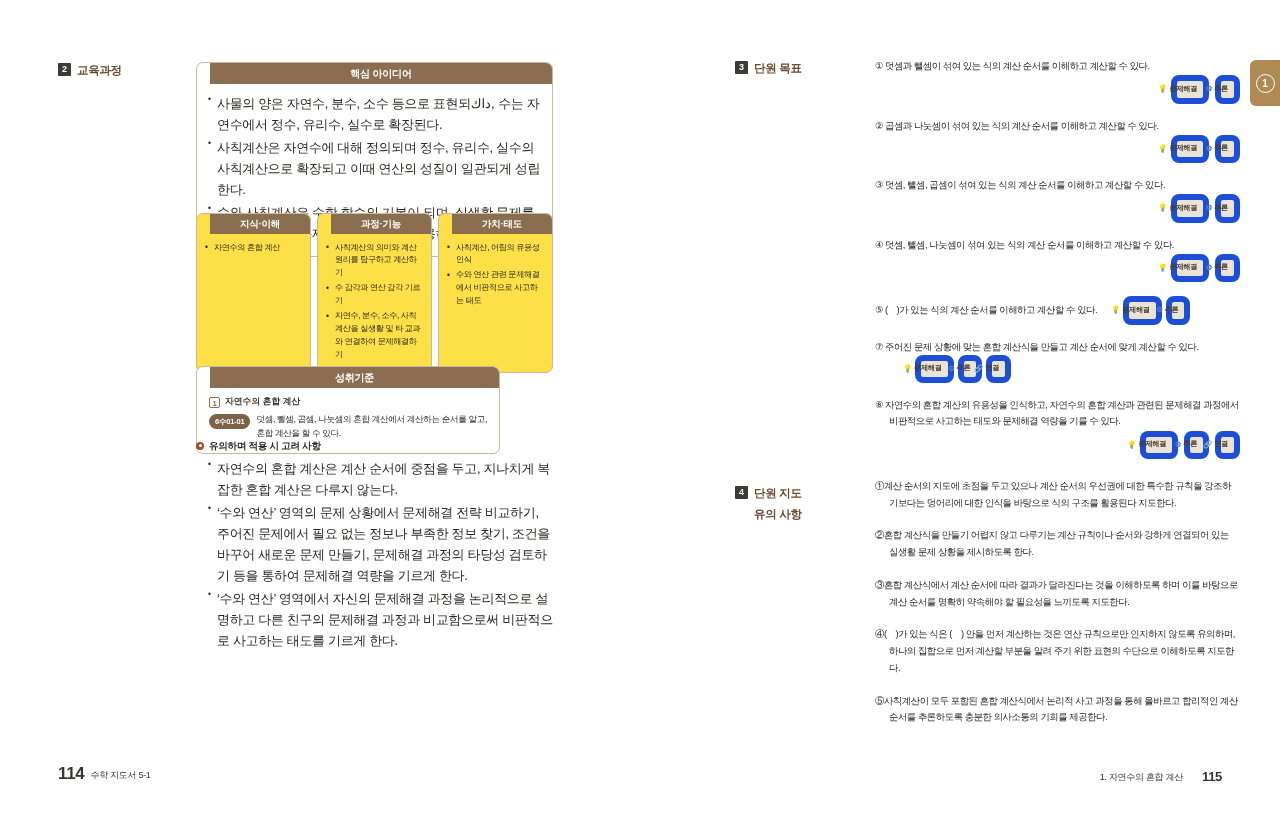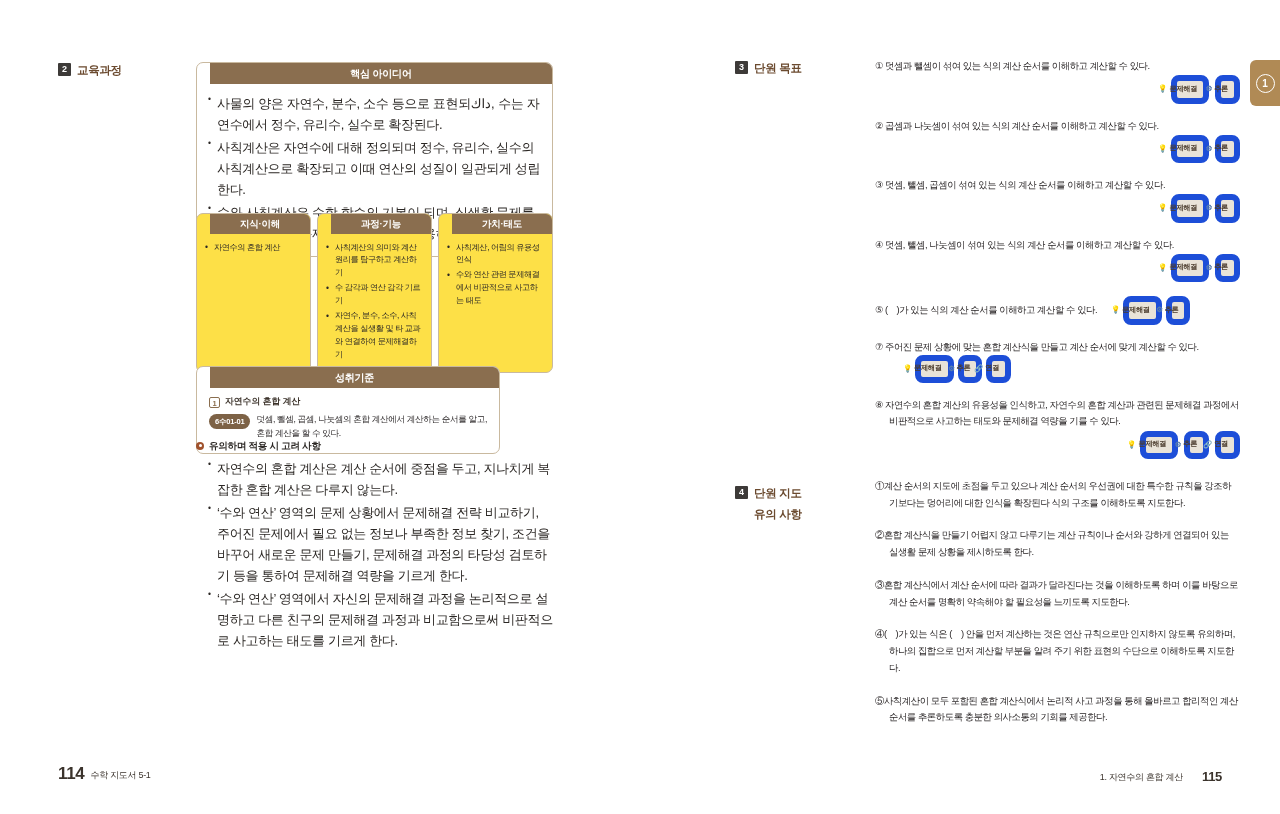--- a/index.html
+++ b/index.html
@@ -446,21 +446,21 @@
       </div>
     </div>
 
     <div class="section-head" style="left:735px; top:483px;">
       <span class="sec-num">4</span><span class="sec-title">단원 지도</span>
       <div style="margin-left:19px; margin-top:3px;"><span class="sec-title">유의 사항</span></div>
     </div>
 
     <div class="guide-list">
       <div class="guide-item hang">
-        <span class="num">①</span><span>계산 순서의 지도에 초점을 두고 있으나 계산 순서의 우선권에 대한 특수한 규칙을 강조하기보다는 덩어리에 대한 인식을 확장된다 식의 구조를 이해하도록 지도한다.</span>
+        <span class="num">①</span><span>계산 순서의 지도에 초점을 두고 있으나 계산 순서의 우선권에 대한 특수한 규칙을 강조하기보다는 덩어리에 대한 인식을 바탕으로 식의 구조를 활용된다 지도한다.</span>
       </div>
       <div class="guide-item hang">
         <span class="num">②</span><span>혼합 계산식을 만들기 어렵지 않고 다루기는 계산 규칙이나 순서와 강하게 연결되어 있는 실생활 문제 상황을 제시하도록 한다.</span>
       </div>
       <div class="guide-item hang">
         <span class="num">③</span><span>혼합 계산식에서 계산 순서에 따라 결과가 달라진다는 것을 이해하도록 하며 이를 바탕으로 계산 순서를 명확히 약속해야 할 필요성을 느끼도록 지도한다.</span>
       </div>
       <div class="guide-item hang">
         <span class="num">④</span><span>(　)가 있는 식은 (　) 안을 먼저 계산하는 것은 연산 규칙으로만 인지하지 않도록 유의하며, 하나의 집합으로 먼저 계산할 부분을 알려 주기 위한 표현의 수단으로 이해하도록 지도한다.</span>
       </div>

